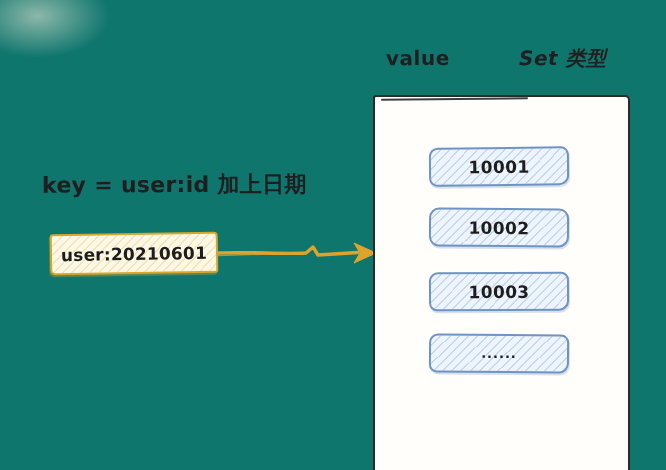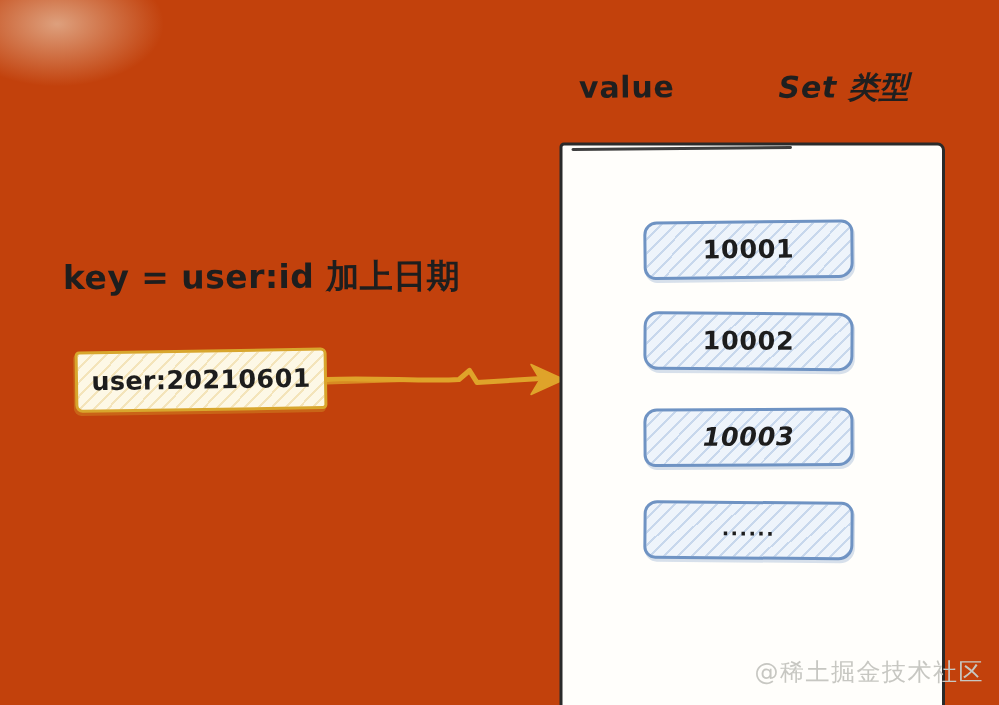--- a/index.html
+++ b/index.html
@@ -6,21 +6,21 @@
   html, body { width: 666px; height: 470px; }
   body {
     font-family: "DejaVu Sans", "Liberation Sans", sans-serif;
     background: #fffffa;
     position: relative;
     overflow: hidden;
   }
   .canvas {
     position: absolute;
     inset: 0;
-    background: #c2410c;
+    background: #0f766e;
   }
   
   .smudge {
     position: absolute;
     left: -10px; top: -12px;
     width: 120px; height: 70px;
     background: radial-gradient(ellipse at 40% 40%, rgba(244,238,218,0.55), rgba(244,238,218,0) 70%);
     pointer-events: none;
   }
   .label {
@@ -97,21 +97,21 @@
     background:
       repeating-linear-gradient(135deg, rgba(146,176,216,0.42) 0px, rgba(146,176,216,0.42) 1.4px, transparent 1.4px, transparent 6.5px),
       #eef4fb;
     display: flex;
     align-items: center;
     justify-content: center;
     box-shadow: 1px 2px 0 rgba(111,147,195,0.28);
   }
   .member-box:nth-of-type(1) { top: 50px;  transform: rotate(-0.6deg); }
   .member-box:nth-of-type(2) { top: 111px; transform: rotate(0.4deg); border-radius: 10px; }
-  .member-box:nth-of-type(3) { top: 175px; transform: rotate(-0.3deg); font-style: italic; }
+  .member-box:nth-of-type(3) { top: 175px; transform: rotate(-0.3deg); }
   .member-box:nth-of-type(4) { top: 237px; transform: rotate(0.5deg); }
   .member-text {
     font-size: 17px;
     font-weight: 600;
     color: #1d1d1d;
     letter-spacing: 0.4px;
   }
   .member-box:nth-of-type(4) .member-text {
     font-size: 13px;
     font-weight: 700;
@@ -155,14 +155,13 @@
       <span class="member-text">10002</span>
     </div>
     <div class="member-box">
       <span class="member-text">10003</span>
     </div>
     <div class="member-box">
       <span class="member-text">......</span>
     </div>
   </div>
 
-  <div class="watermark">@稀土掘金技术社区</div>
 </div>
 
 </body></html>

